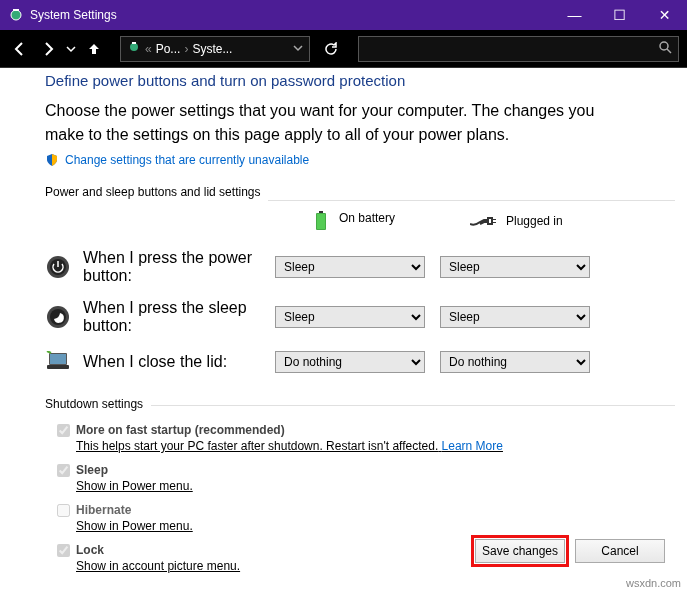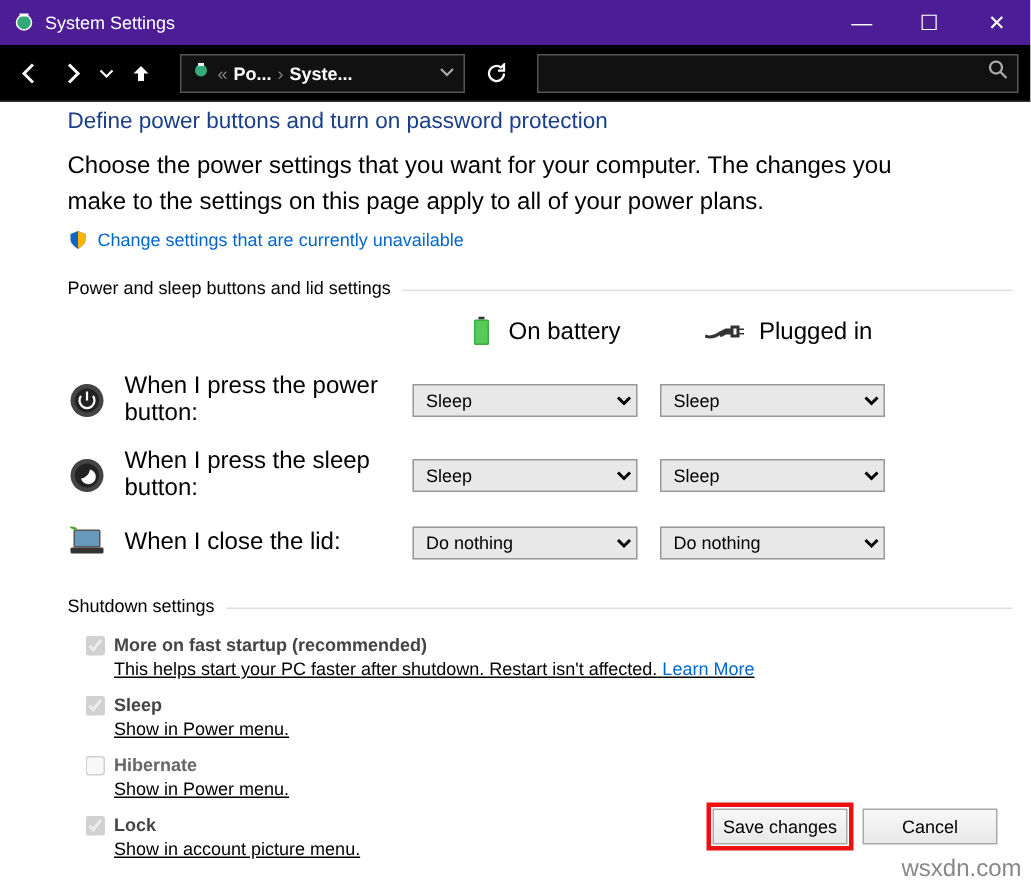--- a/index.html
+++ b/index.html
@@ -8,42 +8,42 @@
 
 .titlebar { background: #4c1d95; height: 30px; display: flex; align-items: center; color: #fff; font-size: 12px; padding-left: 8px; }
 .titlebar .app-icon { width: 16px; height: 16px; margin-right: 6px; display: flex; align-items: center; justify-content: center; }
 .titlebar .spacer { flex: 1; }
 .winbtn { width: 45px; height: 30px; display: flex; align-items: center; justify-content: center; color: #fff; font-size: 14px; }
 
 
 .navbar { background: #000; height: 38px; border-bottom: 1px solid #333; display: flex; align-items: center; padding: 0 8px; gap: 4px; }
 .navbtn { width: 24px; height: 24px; display: flex; align-items: center; justify-content: center; color: #fff; }
 .addressbar { background: #111; border: 1px solid #555; height: 26px; flex: 0 0 190px; display: flex; align-items: center; padding: 0 6px; margin-left: 10px; color: #fff; font-size: 12px; gap: 4px; }
-.addressbar .crumb { max-width: 50px; overflow: hidden; text-overflow: ellipsis; white-space: nowrap; font-weight: bold; }
+.addressbar .crumb { max-width: 50px; overflow: hidden; text-overflow: ellipsis; white-space: nowrap; }
 .addressbar .sep { color: #888; }
 .dropdown-arrow { color: #888; margin-left: auto; }
 .refreshbtn { width: 26px; height: 26px; display: flex; align-items: center; justify-content: center; color: #fff; margin-left: 4px; }
 .searchbox { flex: 1; background: #111; border: 1px solid #555; height: 26px; margin-left: 10px; display: flex; align-items: center; padding: 0 6px; }
 .searchbox input { flex: 1; background: transparent; border: none; outline: none; color: #fff; font-size: 12px; }
 .searchbox .search-icon { color: #888; }
 
 
 .content { position: absolute; left: 45px; top: 72px; right: 12px; }
 h1.page-title { color: #1a3e8a; font-size: 15px; font-weight: 400; margin-bottom: 10px; }
 .intro { font-size: 16px; color: #000; line-height: 1.5; margin-bottom: 6px; max-width: 590px; }
 .change-link { display: flex; align-items: center; gap: 6px; font-size: 12px; margin-bottom: 18px; }
 .change-link a { color: #0066cc; text-decoration: none; }
 .shield { width: 14px; height: 14px; }
 
 .section-header { font-size: 12px; color: #000; margin-bottom: 12px; padding-bottom: 2px; }
 
 
 .col-headers { display: flex; align-items: center; margin-bottom: 16px; }
 .col-headers .spacer-col { width: 230px; }
-.col-h { width: 165px; display: flex; align-items: center; gap: 8px; font-size: 16px; }
+.col-h { width: 165px; display: flex; align-items: flex-start; gap: 8px; font-size: 12px; }
 .battery-icon { width: 16px; height: 22px; }
 .plug-icon { width: 28px; height: 16px; }
 
 
 .setting-row { display: flex; align-items: center; margin-bottom: 14px; }
 .row-icon { width: 26px; height: 26px; margin-right: 12px; display: flex; align-items: center; justify-content: center; }
 .row-label { font-size: 16px; width: 192px; }
 .setting-row select { width: 150px; height: 22px; font-size: 12px; background: #e8e8e8; border: 1px solid #999; padding: 0 4px; margin-right: 15px; }
 
 
@@ -54,21 +54,21 @@
 .check-row .label { font-weight: 600; color: #666; }
 .check-row.enabled .label { color: #444; }
 .check-desc { margin-left: 19px; color: #000; font-size: 12px; line-height: 1.5; text-decoration: underline; }
 .check-desc a { color: #0066cc; text-decoration: none; }
 
 
 .footer { position: absolute; bottom: 30px; right: 22px; display: flex; gap: 10px; justify-content: flex-end; }
 .btn { min-width: 90px; height: 24px; font-size: 12px; border: 1px solid #aaa; background: linear-gradient(#f8f8f8,#e8e8e8); cursor: pointer; }
 .btn.primary { outline: 3px solid #e11; outline-offset: 1px; }
 
-.watermark { position: absolute; bottom: 4px; right: 6px; font-size: 16px; color: #888; margin-left: 44px; }
+.watermark { position: absolute; bottom: 4px; right: 6px; font-size: 11px; color: #888; margin-left: 44px; }
 </style>
 </head>
 <body>
 
 <div class="titlebar">
   <span class="app-icon">
     <svg width="16" height="16" viewBox="0 0 16 16">
         <circle cx="8" cy="8" r="5" fill="#3a7" stroke="#fff" stroke-width="1"></circle>
         <rect x="5" y="2" width="6" height="2" fill="#fff"></rect>
       </svg>
@@ -147,21 +147,21 @@
     <span class="shield">
       <svg width="14" height="14" viewBox="0 0 14 14">
           <path d="M7 1 L12 3 L12 7 C12 10 7 13 7 13 C7 13 2 10 2 7 L2 3 Z" fill="#1565c0"></path>
           <path d="M7 1 L12 3 L12 7 C12 10 7 13 7 13 Z" fill="#ffb300"></path>
         </svg>
     </span>
     <a href="#">Change settings that are currently unavailable</a>
   </div>
 
   <div>
-    <div style="display:flex;align-items:center;margin-bottom:10px;">
+    <div style="display:flex;align-items:flex-end;margin-bottom:10px;">
       <div class="section-header" style="flex:0 0 auto;margin-bottom:0;">Power and sleep buttons and lid settings</div>
       <div style="flex:1;border-top:1px solid #e0e0e0;margin-left:8px;"></div>
     </div>
 
     <div class="col-headers">
       <div class="spacer-col"></div>
       <div class="col-h" style="padding-left:40px;">
         <span class="battery-icon">
           <svg width="12" height="20" viewBox="0 0 12 20">
               <rect x="4" y="0" width="4" height="2" fill="#333"></rect>

